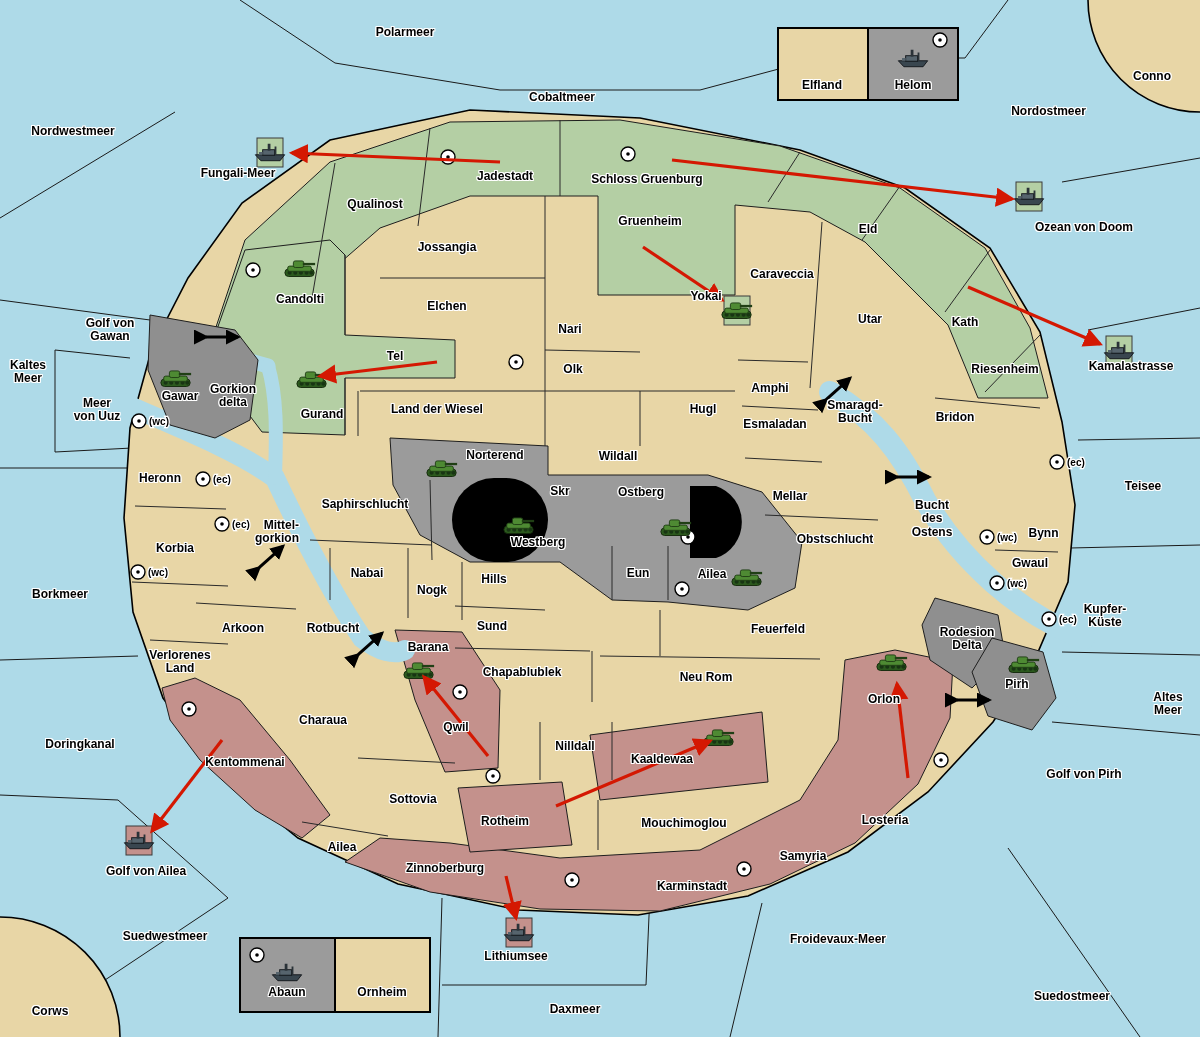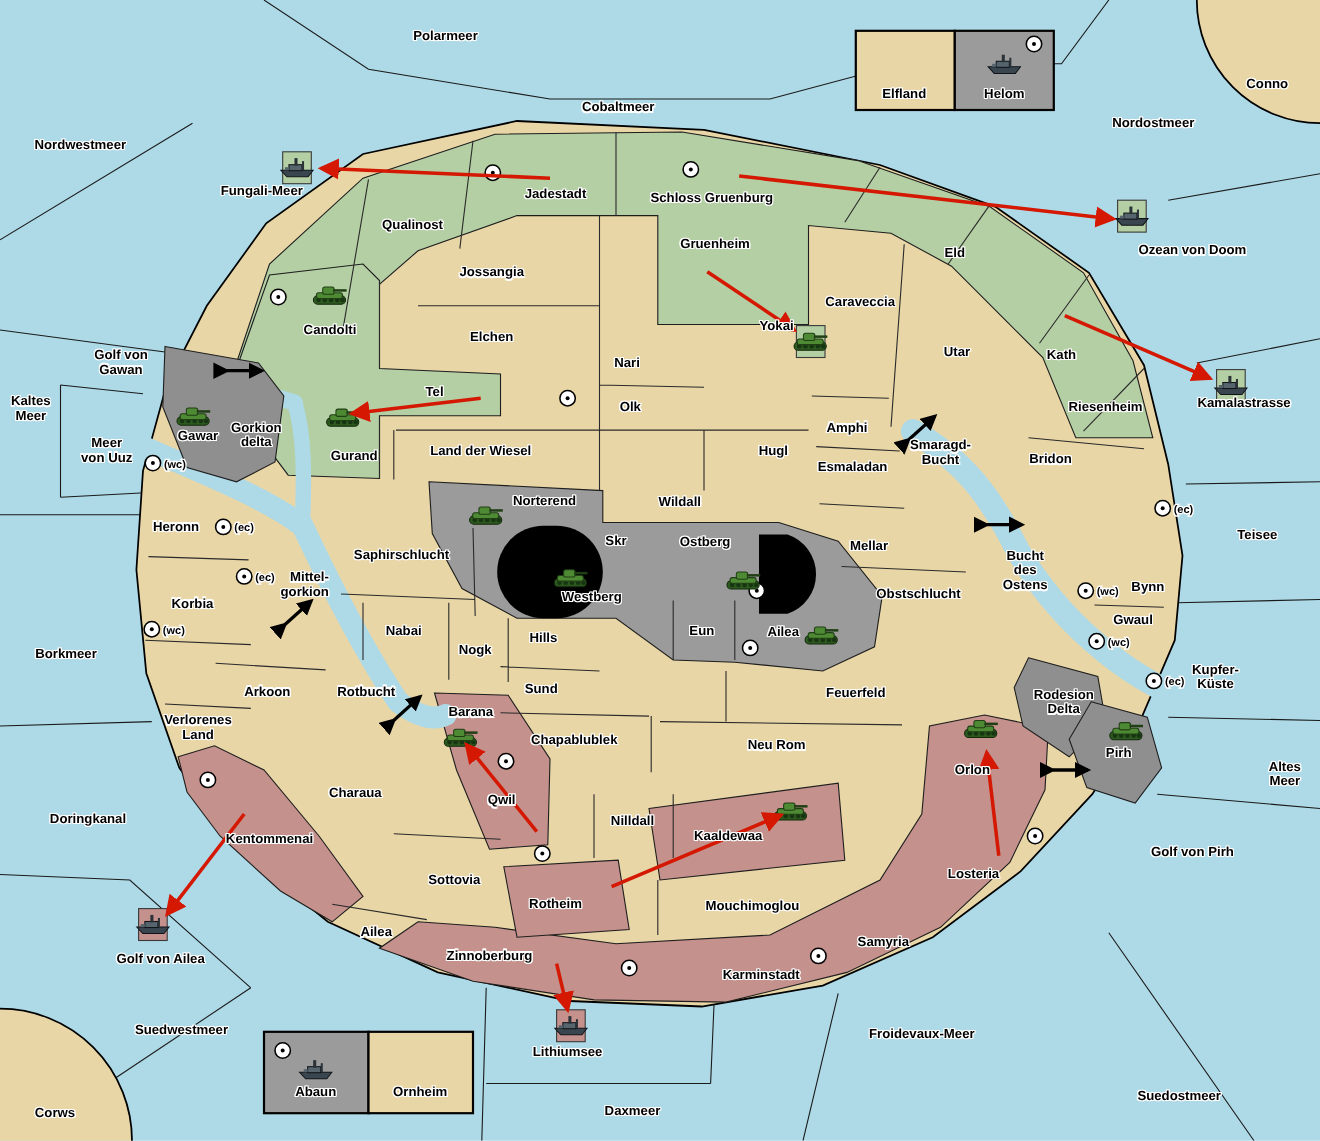--- a/index.html
+++ b/index.html
@@ -385,21 +385,21 @@
       <div class="map-label" style="left: 522px; top: 673px;">Chapablublek</div>
       <div class="map-label" style="left: 1017px; top: 685px;">Pirh</div>
       <div class="map-label" style="left: 323px; top: 721px;">Charaua</div>
       <div class="map-label" style="left: 456px; top: 728px;">Qwil</div>
       <div class="map-label" style="left: 884px; top: 700px;">Orlon</div>
       <div class="map-label" style="left: 575px; top: 747px;">Nilldall</div>
       <div class="map-label" style="left: 245px; top: 763px;">Kentommenai</div>
       <div class="map-label" style="left: 662px; top: 760px;">Kaaldewaa</div>
       <div class="map-label" style="left: 413px; top: 800px;">Sottovia</div>
       <div class="map-label" style="left: 505px; top: 822px;">Rotheim</div>
-      <div class="map-label" style="left: 885px; top: 795px;">Losteria</div>
+      <div class="map-label" style="left: 885px; top: 821px;">Losteria</div>
       <div class="map-label" style="left: 684px; top: 824px;">Mouchimoglou</div>
       <div class="map-label" style="left: 342px; top: 848px;">Ailea</div>
       <div class="map-label" style="left: 445px; top: 869px;">Zinnoberburg</div>
       <div class="map-label" style="left: 803px; top: 857px;">Samyria</div>
       <div class="map-label" style="left: 692px; top: 887px;">Karminstadt</div>
       <div class="map-label" style="left: 822px; top: 86px;">Elfland</div>
       <div class="map-label" style="left: 913px; top: 86px;">Helom</div>
       <div class="map-label" style="left: 287px; top: 993px;">Abaun</div>
       <div class="map-label" style="left: 382px; top: 993px;">Ornheim</div>
     </div>

